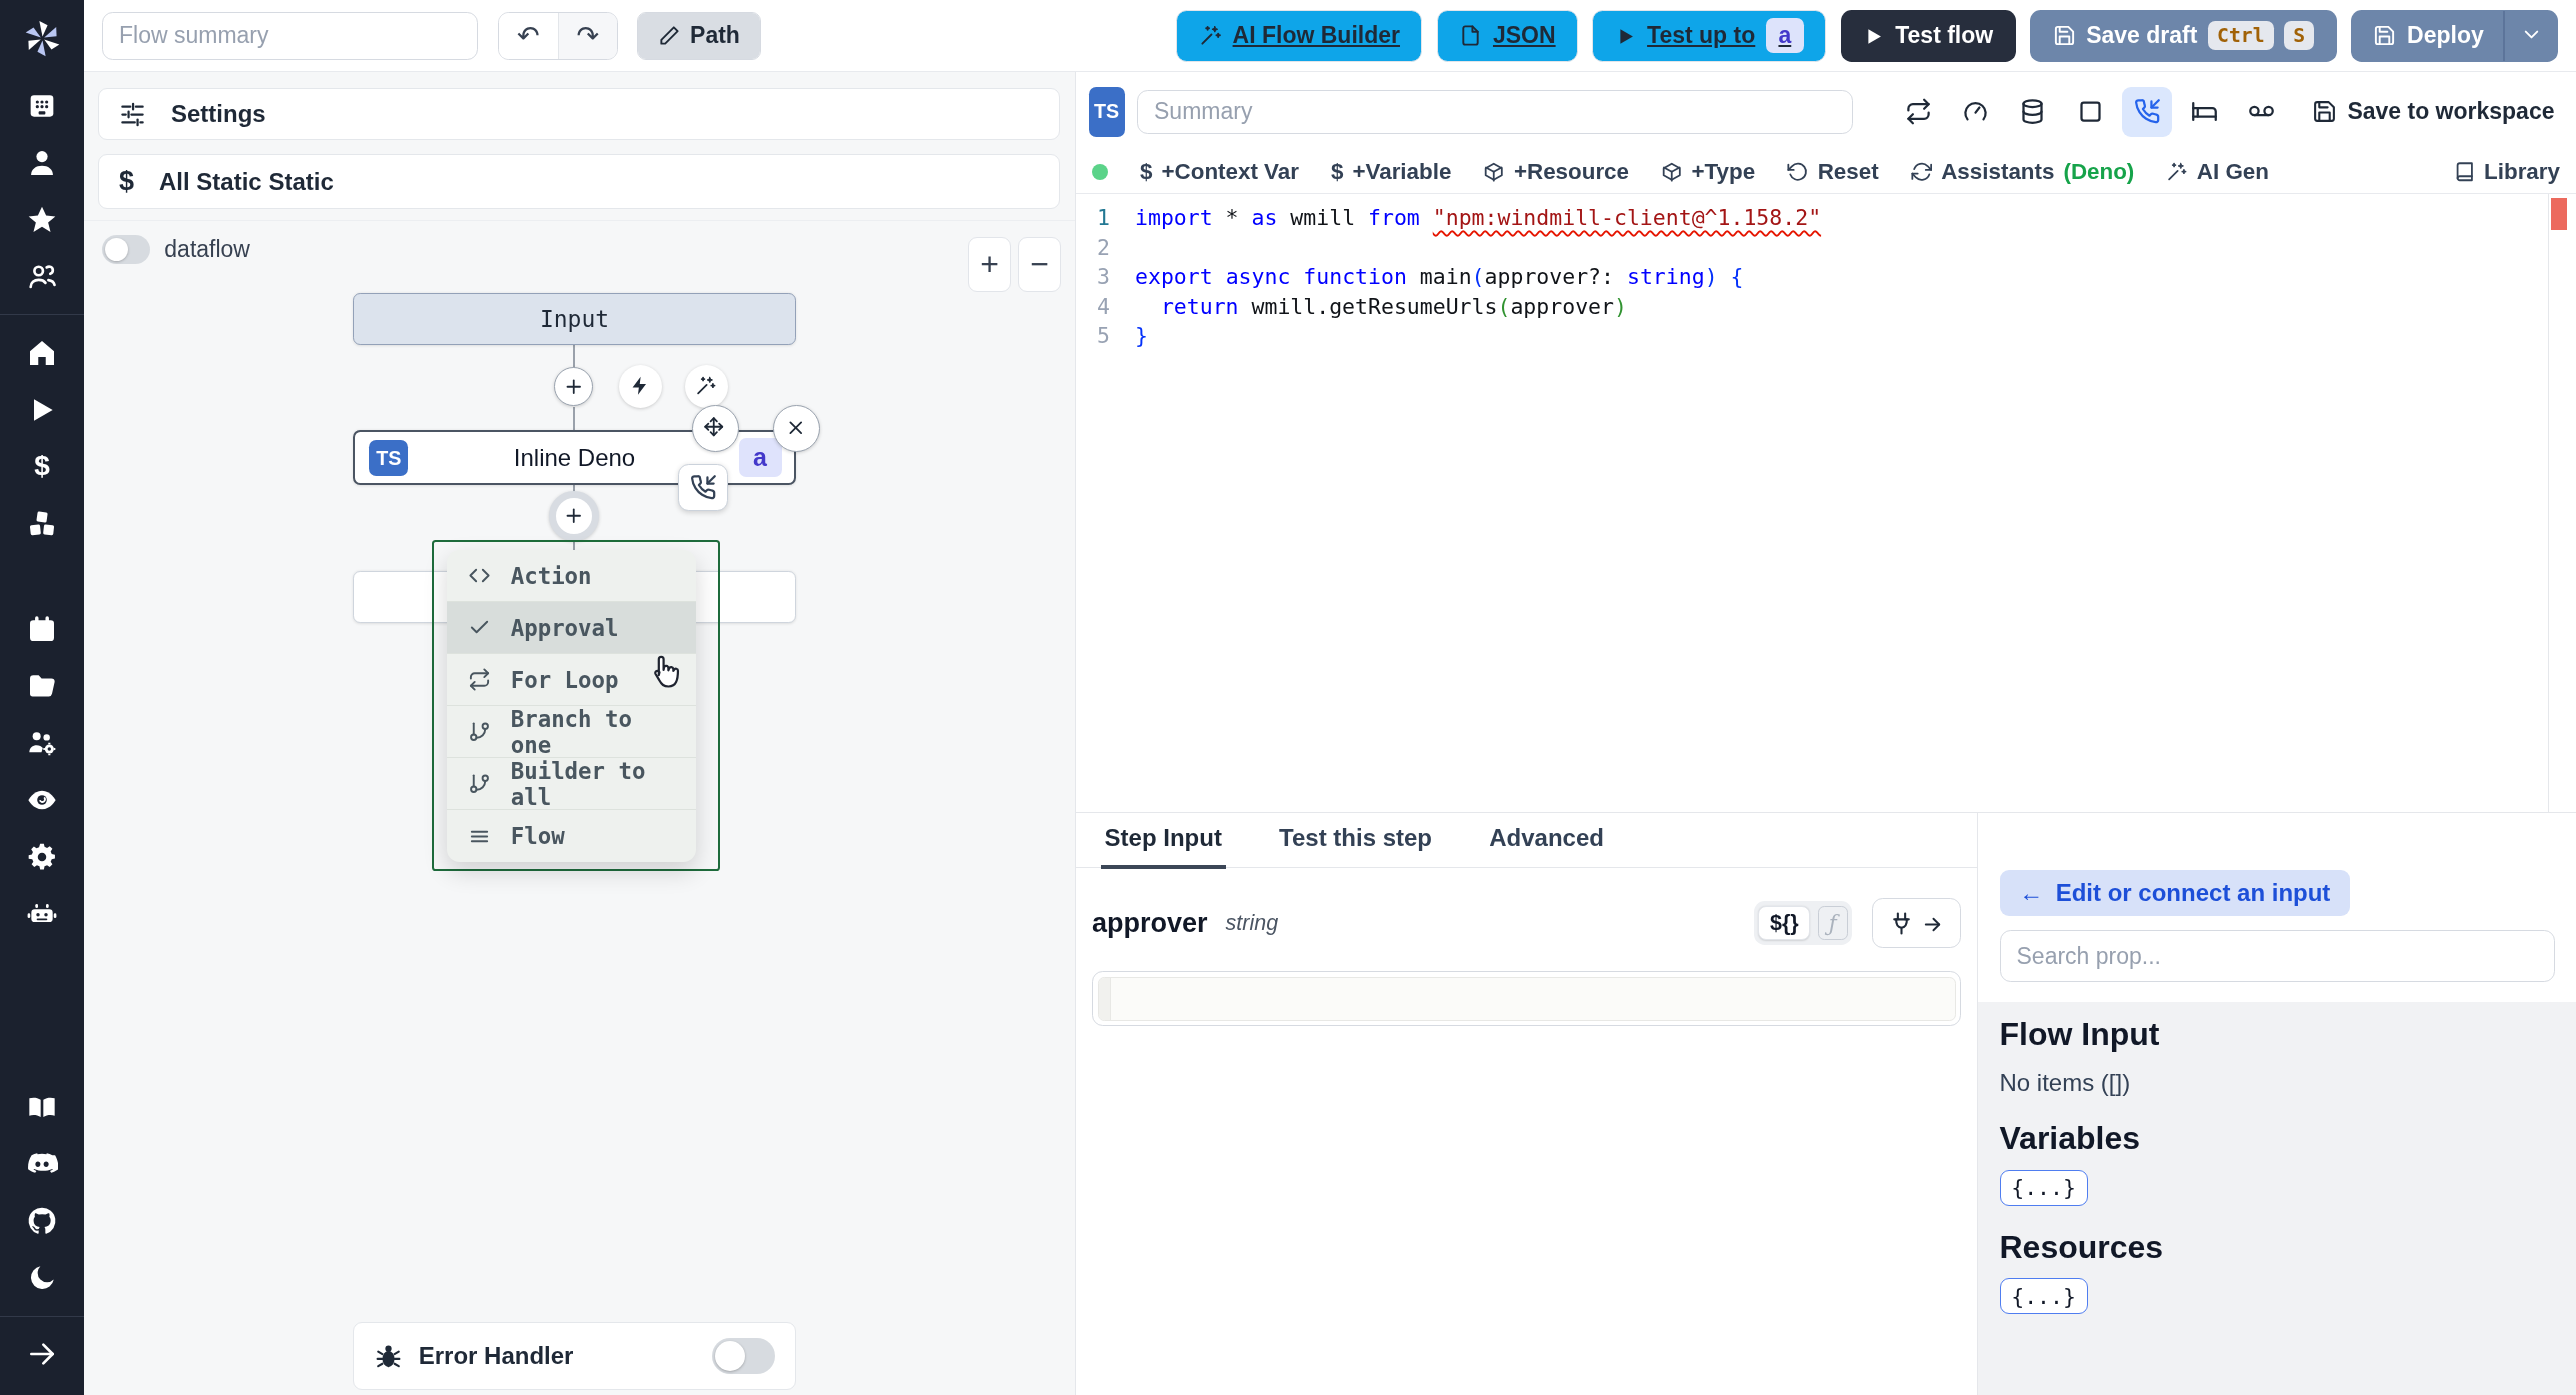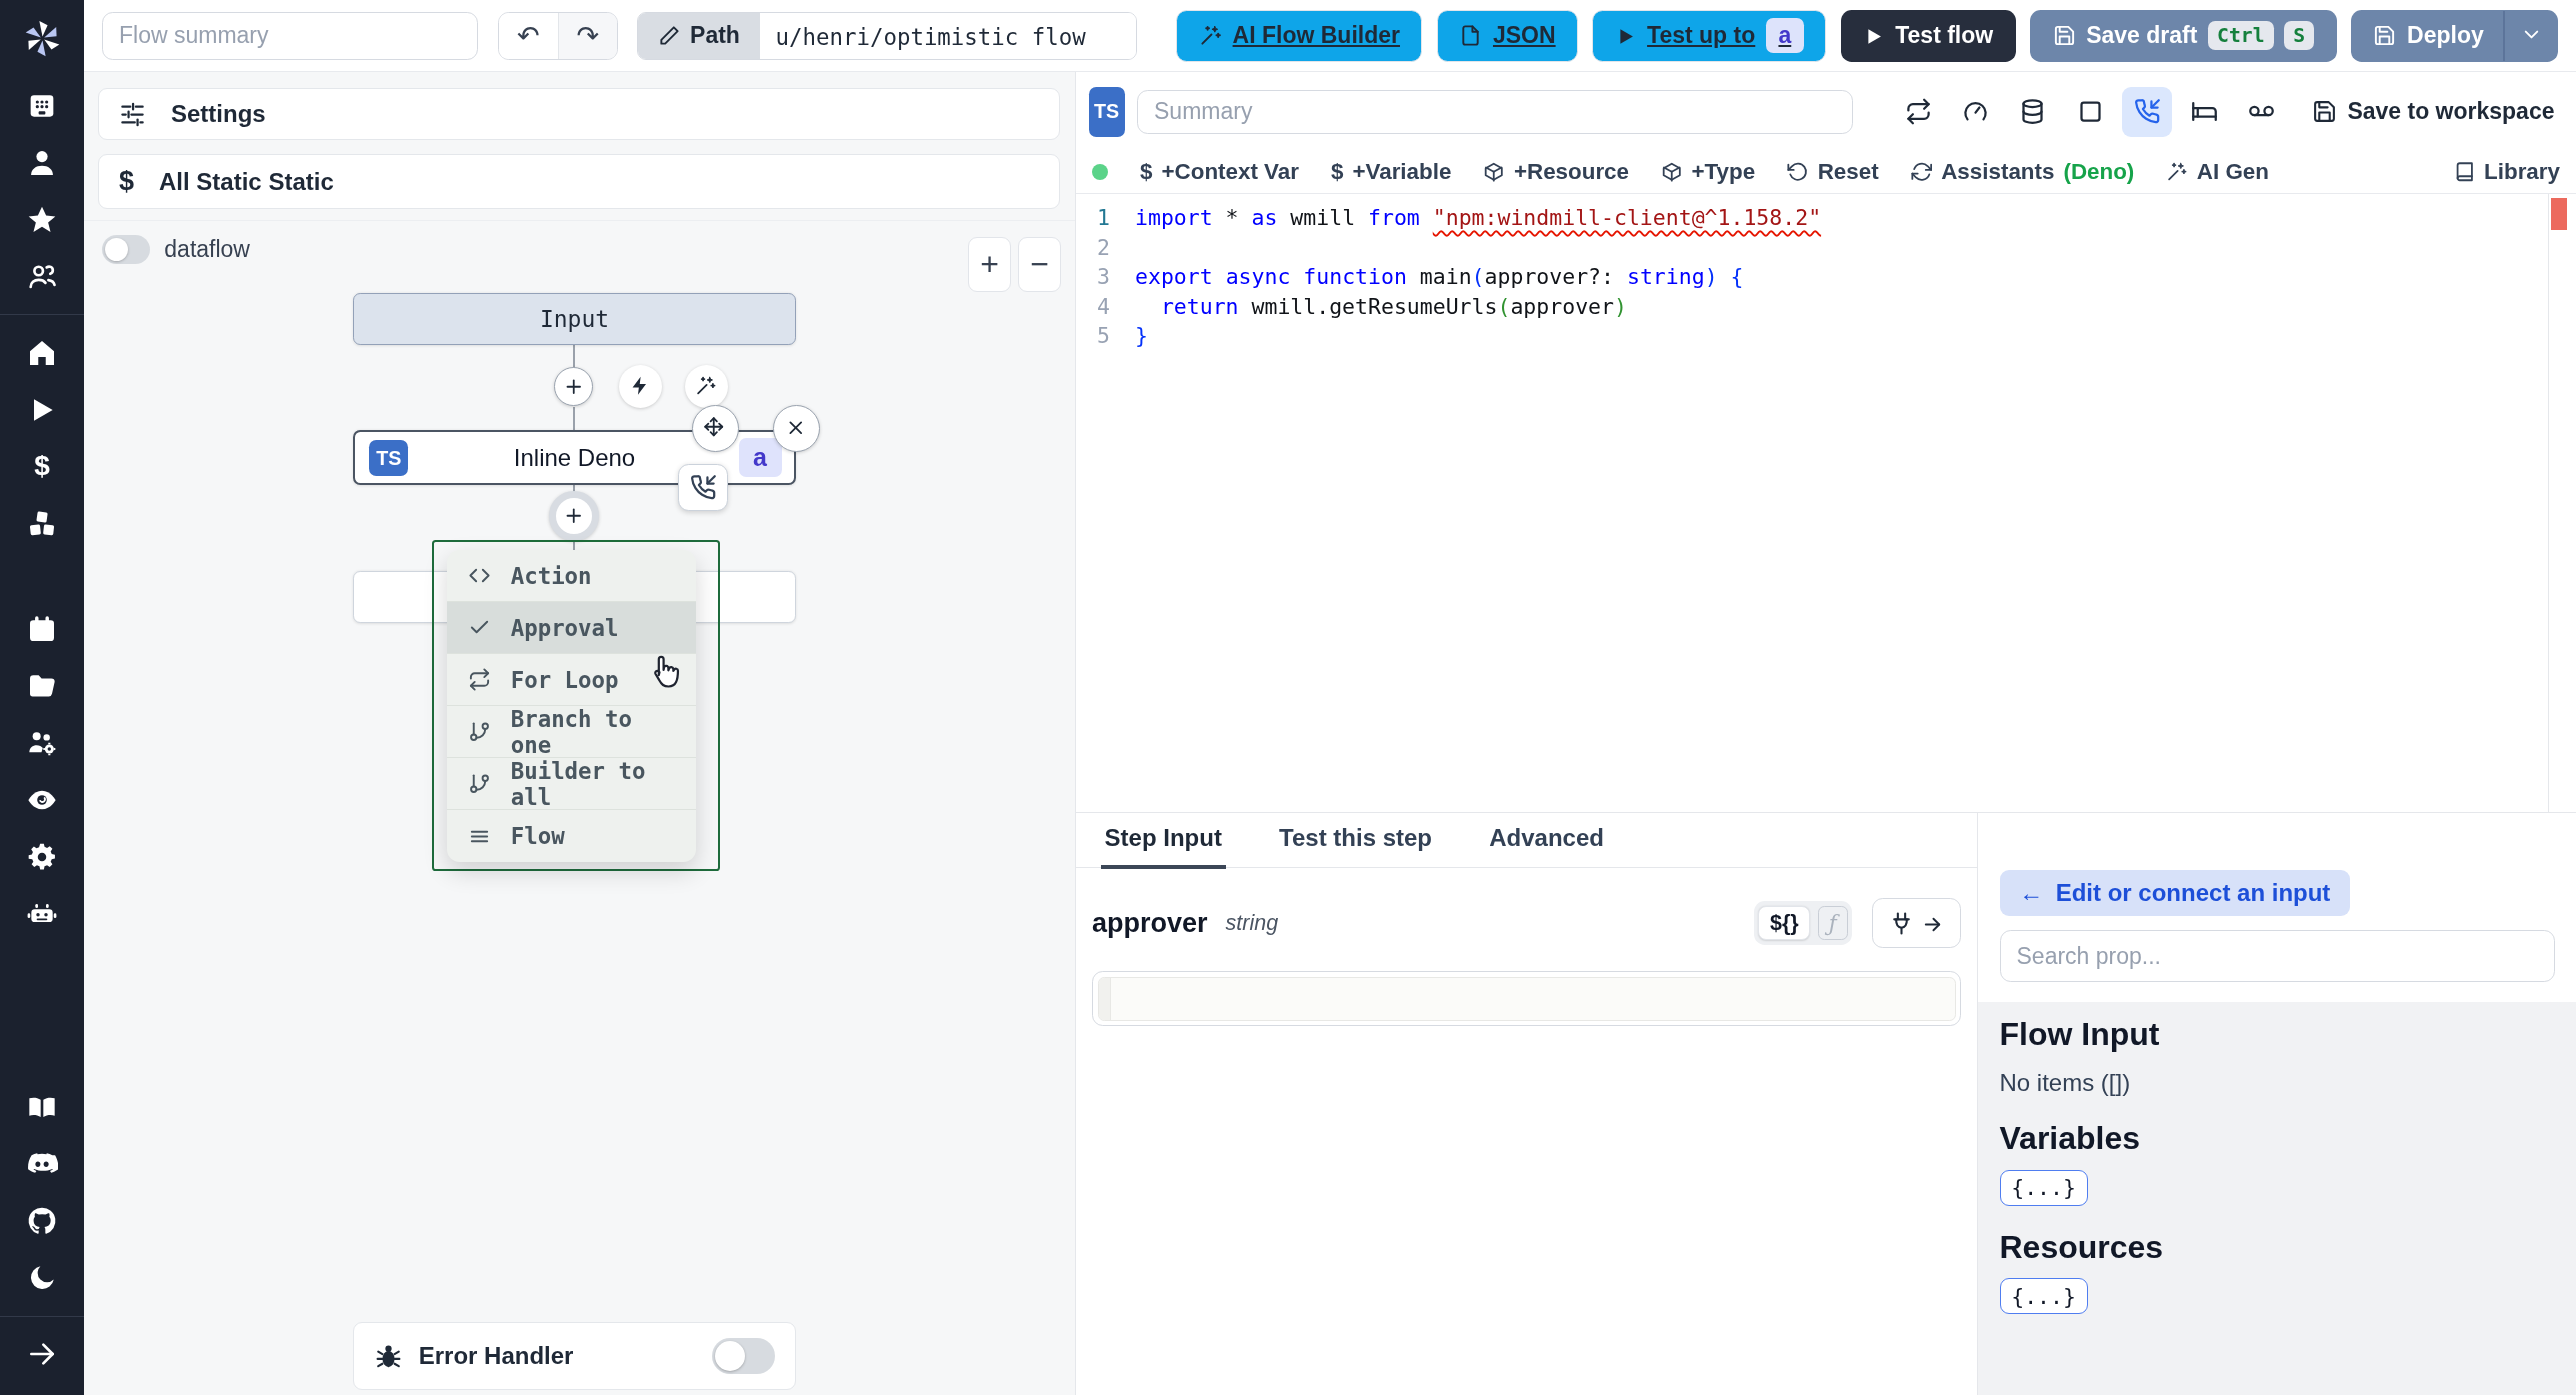--- a/index.html
+++ b/index.html
@@ -39,21 +39,21 @@
     font-size:22.4px; }
   .tb-right { margin-left:auto; display:flex; align-items:center; gap:14.3px; }
   .btn { display:flex; align-items:center; gap:10.7px; height:52px; padding:0 21.5px; border-radius:10.7px;
     font-size:23px; font-weight:700; cursor:pointer; border:1.8px solid transparent; white-space:nowrap; }
   .btn svg { width:23px; height:23px; }
   .btn-white { background:#0ea5e9; border-color:#e2e5ea; color:#1f2937;text-decoration:underline; }
   .btn-dark  { background:#272e3d; color:#fff; }
   .btn-slate { background:#6d86aa; color:#fff; }
   .badge-a { background:#dde3fb; color:#4338ca; font-weight:700; border-radius:7.2px;
     padding:3.6px 12.5px; font-size:23px; }
-  .kbd { background:#e5e8ee; color:#15803d; border-radius:7.2px; padding:2.7px 9px; font-size:19.7px;
+  .kbd { background:#e5e8ee; color:#a16207; border-radius:7.2px; padding:2.7px 9px; font-size:19.7px;
     font-weight:700; font-family:"DejaVu Sans Mono",monospace; }
   .deploy-sep { width:1.8px; height:50px; background:#5c749a; margin:0 3.6px 0 9px; }
 
   
   #flow { position:absolute; left:84px; top:72px; width:992px; bottom:0;
     background:#f6f7f8; border-right:1.8px solid #e5e7eb; }
   .card { position:absolute; left:14.3px; width:962px; background:#fff; border:1.8px solid #e4e7eb;
     border-radius:9px; display:flex; align-items:center; gap:25px; padding:0 19.7px; }
   .card svg { width:27px; height:27px; color:#1f2937; }
   .card .dol { font-size:27px; font-weight:700; }
@@ -377,21 +377,20 @@
     </div>
     <div class="path-group">
       <div class="path-label">
         <span style="display:flex">
             <svg viewBox="0 0 24 24" fill="none" stroke="currentColor" stroke-width="2" stroke-linecap="round" stroke-linejoin="round">
               <path d="M16.5 3.5l4 4L7.5 20.5H3.5v-4z"></path>
             </svg>
           </span>
         <span>Path</span>
       </div>
-      <input id="path-value" class="tb-input" value="u/henri/optimistic_flow" style="">
     </div>
     <div class="tb-right">
       <button class="btn btn-white">
         <span style="display:flex;width:23px;height:23px">
             <svg viewBox="0 0 24 24" fill="none" stroke="currentColor" stroke-width="2" stroke-linecap="round" stroke-linejoin="round">
               <line x1="3.5" y1="20.5" x2="13" y2="11"></line>
               <path d="M16.5 2.5l.9 2.1 2.1.9-2.1.9-.9 2.1-.9-2.1-2.1-.9 2.1-.9z" fill="currentColor" stroke-width="1"></path>
               <line x1="20" y1="10" x2="20" y2="13.6"></line>
               <line x1="18.2" y1="11.8" x2="21.8" y2="11.8"></line>
               <line x1="9" y1="3" x2="9" y2="6"></line>

